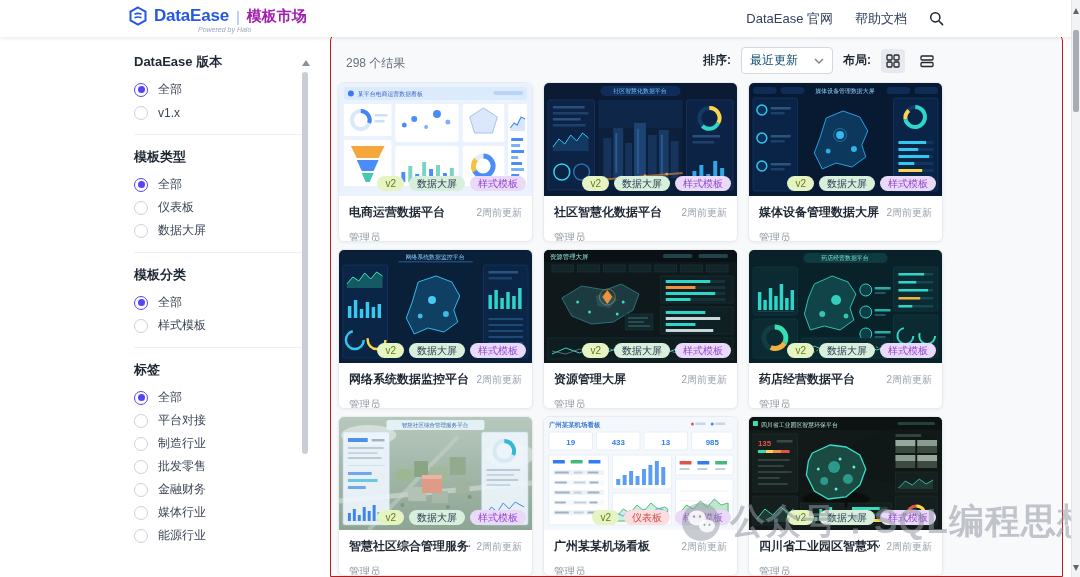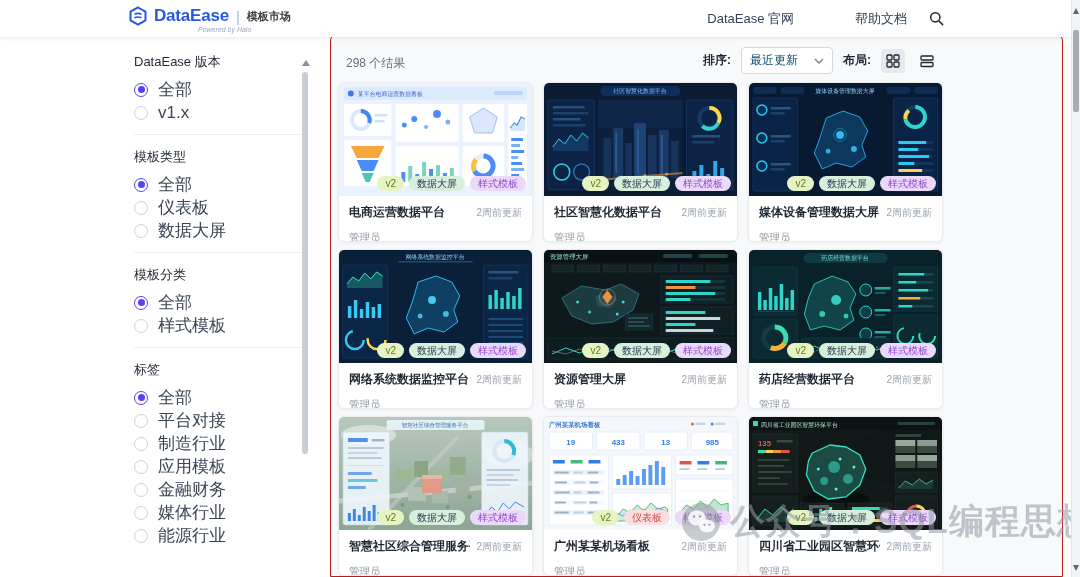--- a/index.html
+++ b/index.html
@@ -5,34 +5,34 @@
   * { margin:0; padding:0; box-sizing:border-box; }
   html,body { width:1080px; height:577px; }
   body { font-family:"Liberation Sans","DejaVu Sans",sans-serif; background:#fff; overflow:hidden; position:relative; }
   .page { position:relative; width:1080px; height:577px; background:#fff; overflow:hidden; }
 
   
   .header { position:absolute; left:0; top:0; width:1080px; height:37px; background:#fff; z-index:30; box-shadow:0 1px 4px rgba(16,24,40,.10); }
   .brand { position:absolute; left:128px; top:6px; display:flex; align-items:center; }
   .brand-word { font-size:17px; font-weight:800; color:#2457e6; letter-spacing:-.2px; margin-left:6px; }
   .brand-div { color:#9db4ee; font-size:15px; margin:0 7px; font-weight:400; }
-  .brand-market { font-size:11px; font-weight:600; color:#404040; }
+  .brand-market { font-size:15px; font-weight:600; color:#a21caf; }
   .powered { position:absolute; left:198px; top:26px; font-size:7px; font-style:italic; color:#9aa6c0; }
   .nav { position:absolute; right:136px; top:0; height:37px; display:flex; align-items:center; gap:22px; }
-  .nav a { font-size:13px; color:#33415c; text-decoration:none; cursor:pointer;margin-left:39px; }
+  .nav a { font-size:13px; color:#33415c; text-decoration:none; cursor:pointer; }
   .search-btn { display:flex; align-items:center; }
 
   
   .sidebar { position:absolute; left:134px; top:53px; width:170px; z-index:5; }
-  .side-title { font-size:13px; font-weight:400; color:#1f2733; height:20px; margin-bottom:5px; }
+  .side-title { font-size:13px; font-weight:700; color:#1f2733; height:20px; margin-bottom:5px; }
   .opt { display:flex; align-items:center; gap:10px; height:23px; cursor:pointer; }
   .radio { width:14px; height:14px; border-radius:50%; border:1px solid #ccd2da; background:#fff; position:relative; flex:none; }
   .radio.sel { border-color:#5645ee; }
   .radio.sel::after { content:""; position:absolute; inset:2.5px; border-radius:50%; background:#5645ee; }
-  .opt span.lbl { font-size:17px; color:#3b4554; }
+  .opt span.lbl { font-size:12px; color:#3b4554; }
   .side-hr { border:none; border-top:1px solid #edeff2; margin:10px 0 13px 0; width:168px; }
   .side-scroll-up { position:absolute; left:302px; top:60px; width:0; height:0; border-left:4px solid transparent; border-right:4px solid transparent; border-bottom:6px solid #8a9099; z-index:6; }
   .side-scroll-thumb { position:absolute; left:302px; top:72px; width:6px; height:382px; background:#c9ced6; border-radius:3px; z-index:6; }
 
   
   .main-panel { position:absolute; left:330px; top:33px; width:733px; height:544px; background:#f8f9fb; border:1px solid #b91c1c; border-radius:8px 8px 0 0; }
   .result-count { position:absolute; left:15px; top:21px; font-size:12px; color:#65707c; }
   .toolbar-right { position:absolute; right:123px; top:13px; display:flex; align-items:center; gap:10px; }
   .tool-label { font-size:12px; font-weight:700; color:#1f2733;text-align:center; }
   .sort-select { display:flex; align-items:center; justify-content:space-between; width:92px; height:27px; background:#fff; border:1px solid #d3d8df; border-radius:4px; padding:0 8px; cursor:pointer; }
@@ -140,21 +140,21 @@
     <div class="opt">
         <span class="radio"></span>
         <span class="lbl">平台对接</span>
       </div>
     <div class="opt">
         <span class="radio"></span>
         <span class="lbl">制造行业</span>
       </div>
     <div class="opt">
         <span class="radio"></span>
-        <span class="lbl">应用模板</span>
+        <span class="lbl">批发零售</span>
       </div>
     <div class="opt">
         <span class="radio"></span>
         <span class="lbl">金融财务</span>
       </div>
     <div class="opt">
         <span class="radio"></span>
         <span class="lbl">媒体行业</span>
       </div>
     <div class="opt">

